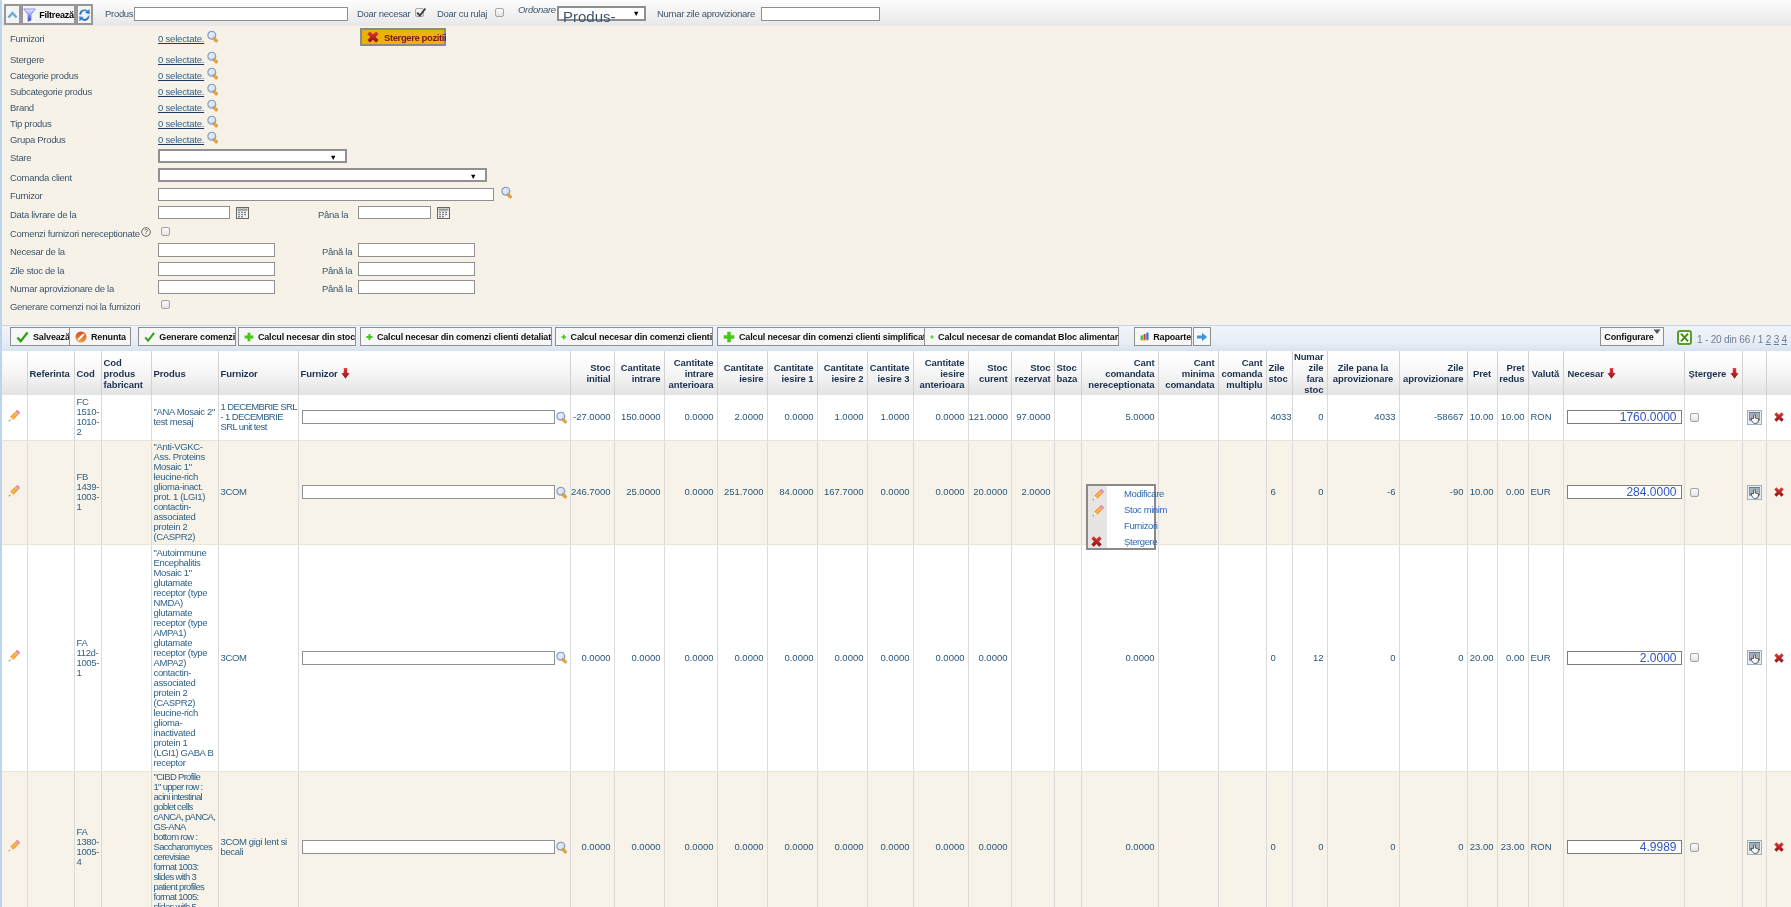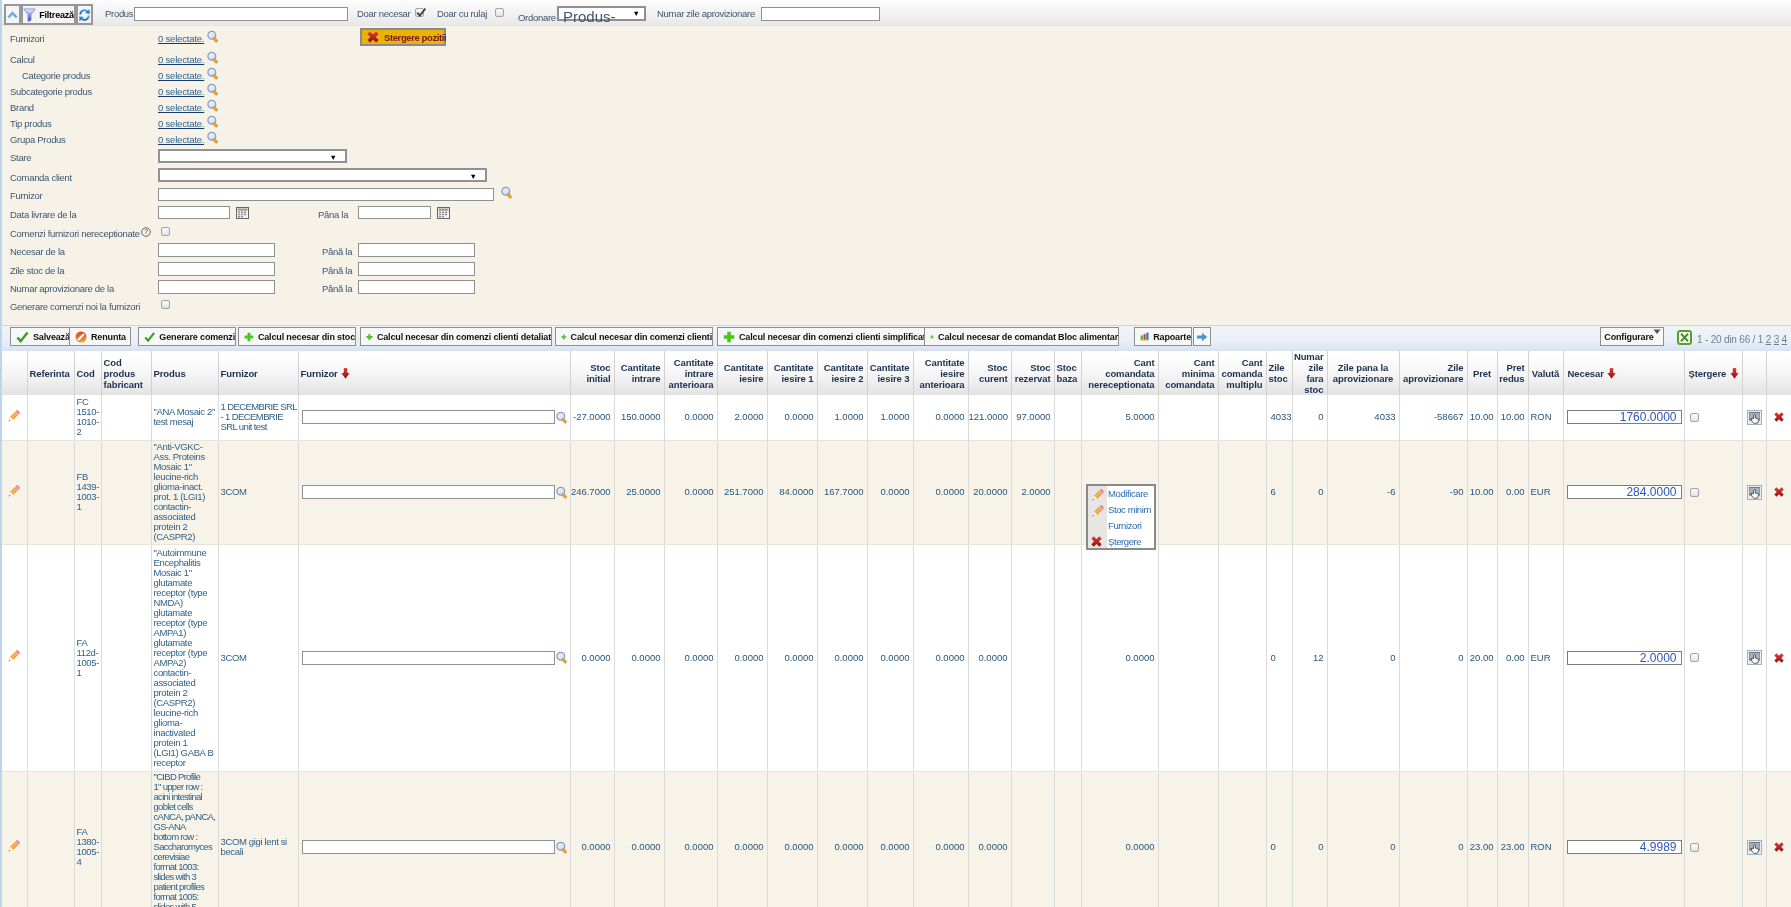--- a/index.html
+++ b/index.html
@@ -44,21 +44,21 @@
 #grid td.t { letter-spacing:-0.35px; color:#2e6188; }
 tr.w td { background:#fff; }
 tr.b td { background:#f7f3e8; }
 .rowinput { width:253px; height:14px; border:1px solid #909090; background:#fff; display:inline-block; vertical-align:middle; }
 .necinput { width:115px; height:14px; border:1px solid #7d7d7d; background:#fff; color:#2e55c0;
   text-align:right; font-size:12px; line-height:12px; padding-right:4px; display:inline-block; }
 
 #ctxmenu { position:absolute; left:1086px; top:484px; width:70px; height:66px;
   border:2px solid #8a8a8a; background:#fff; z-index:50; }
 #ctxmenu .strip { position:absolute; left:0; top:0; width:19px; height:100%; background:#e7e5e1; }
-#ctxmenu .mi { position:absolute; left:20px; font-size:9.5px; letter-spacing:-0.4px; color:#2a6ab0; white-space:nowrap; }
+#ctxmenu .mi { position:absolute; left:20px; font-size:9.5px; letter-spacing:-0.4px; color:#2a6ab0; white-space:nowrap;padding-left:16px; }
 </style>
 </head>
 <body>
 <svg width="0" height="0" style="position:absolute">
   <defs>
     <linearGradient id="mg" x1="0" y1="0" x2="1" y2="1">
         <stop offset="0" stop-color="#f3f7fd"></stop>
         <stop offset="1" stop-color="#c8d8ee"></stop>
       </linearGradient>
     <linearGradient id="xg" x1="0" y1="0" x2="0" y2="1">
@@ -151,32 +151,32 @@
     </div>
     <span class="lab abs" style="left:105px;top:8px;">Produs</span>
     <input class="tb abs" style="left: 134px; top: 7px; width: 214px;">
     <span class="lab abs" style="left:357px;top:8px;">Doar necesar</span>
     <span class="cb abs" style="left:415px;top:8px;"></span>
     <svg class="abs" style="left:416px;top:7.5px;" width="10" height="10" viewBox="0 0 10 10">
         <path d="M1.2 4.6 L3.8 7.6 L9.4 0.6" fill="none" stroke="#404040" stroke-width="1.9"></path>
       </svg>
     <span class="lab abs" style="left:437px;top:8px;">Doar cu rulaj</span>
     <span class="cb abs" style="left:495px;top:8px;"></span>
-    <span class="lab abs" style="left:518px;top:12px;">Ordonare</span>
+    <span class="lab abs" style="left:518px;top:4px;font-style:italic;">Ordonare</span>
     <div class="abs" style="left:557px;top:6px;width:89px;height:15px;border:2px solid #8f8f8f;background:#fff;">
       <span style="position:absolute;left:4px;top:0px;font-size:15px;color:#3d566e;">Produs-Furnizor</span>
       <span style="position:absolute;right:4px;top:1px;font-size:7.5px;color:#000;">▼</span>
     </div>
     <span class="lab abs" style="left:657px;top:8px;">Numar zile aprovizionare</span>
     <input class="tb abs" style="left: 761px; top: 7px; width: 119px;">
   </div>
   <div id="filters">
     <span class="flab" style="top:7px;">Furnizori</span>
-    <span class="flab" style="top:28px;">Calcul</span>
-    <span class="flab" style="top:44px;margin-left:12px;">Categorie produs</span>
+    <span class="flab" style="top:28px;">Stergere</span>
+    <span class="flab" style="top:44px;">Categorie produs</span>
     <span class="flab" style="top:60px;">Subcategorie produs</span>
     <span class="flab" style="top:76px;">Brand</span>
     <span class="flab" style="top:92px;">Tip produs</span>
     <span class="flab" style="top:108px;">Grupa Produs</span>
     <span class="sel-link" style="top:7px;">0 selectate.</span>
       <svg class="abs" style="left:207px;top:4px;" width="12" height="13">
         <use href="#mag"></use>
       </svg>
     <span class="sel-link" style="top:28px;">0 selectate.</span>
       <svg class="abs" style="left:207px;top:25px;" width="12" height="13">

